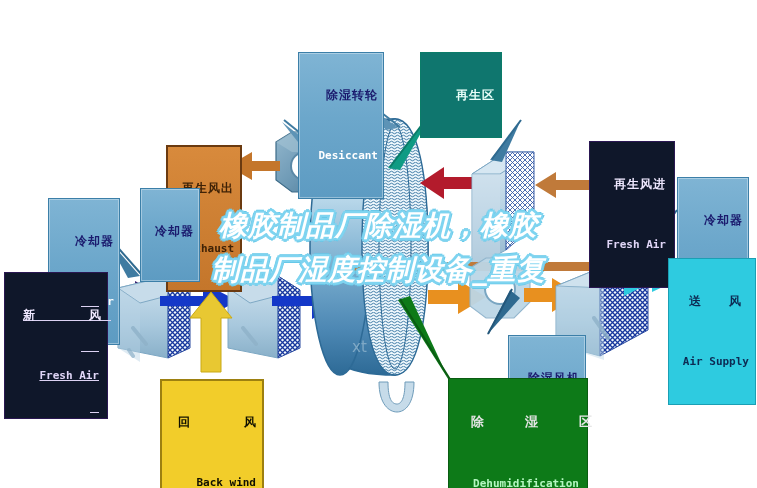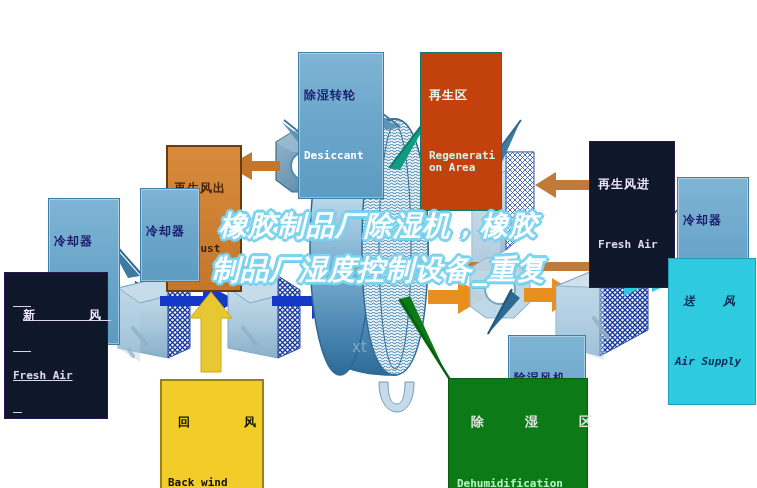--- a/index.html
+++ b/index.html
@@ -8,21 +8,21 @@
     font-family:"Liberation Serif", serif;
     overflow:hidden;position:relative;
   }
   #stage{position:absolute;left:0;top:0;width:757px;height:488px;overflow:hidden;background:#fff;}
   svg#art{position:absolute;left:0;top:0;width:757px;height:488px;}
 
   
   .lbl{
     position:absolute;
     box-sizing:border-box;
-    text-align:left;
+    text-align:right;
     line-height:1.02;
     letter-spacing:0.5px;
     white-space:pre;
     z-index:6;
   }
   .lbl .cn{
     display:block;
     font-family:"DejaVu Sans", sans-serif;
     font-weight:bold;
     font-size:12px;
@@ -52,21 +52,21 @@
     background:linear-gradient(180deg,#d88a3c 0%,#c4762b 100%);
     border:2px solid #6b3a10;
     color:#4a2a08;
     padding:2px 6px 3px 6px;
   }
   .box-orange .cn{color:#3f2206;}
   .box-orange .en{color:#3f2206;}
 
   
   .box-teal{
-    background:#c2410c;
+    background:#0f766e;
     border:1px solid #0b7c69;
     color:#d8fff6;
     padding:3px 6px 4px 8px;
   }
   .box-teal .cn{color:#eafffa;}
   .box-teal .en{color:#caf6ec;}
 
   
   .box-purple{
     background:#0f172a;
@@ -88,21 +88,20 @@
   }
   .box-yellow .cn{color:#101000;letter-spacing:10px;text-indent:10px;}
   .box-yellow .en{color:#101000;}
 
   
   .box-cyan{
     background:#2ecbe0;
     border:1px solid #1b9fb4;
     color:#112b55;
     padding:3px 6px 4px 6px;
-    font-style:italic;
   }
   .box-cyan .cn{color:#0d2a52;letter-spacing:8px;text-indent:8px;}
   .box-cyan .en{color:#0d2a52;}
 
   
   .box-green{
     background:#0d7a18;
     border:1px solid #0a5c12;
     color:#b9ffc4;
     padding:3px 8px 5px 8px;
@@ -325,22 +324,20 @@
   </svg>
 
   <div class="lbl box-blue" style="left:298px;top:52px;width:86px;">
     <span class="cn">除湿转轮</span>
     <span class="en">Desiccant</span>
   </div>
 
 
   <div class="lbl box-teal" style="left:420px;top:52px;width:82px;">
     <span class="cn">再生区</span>
-    <span class="en">Regenerati
-on Area</span>
   </div>
 
 
   <div class="lbl box-purple tight" style="left:589px;top:141px;width:86px;">
     <span class="cn">再生风进</span>
     <span class="en">Fresh Air</span>
   </div>
 
   <div class="lbl box-blue" style="left:677px;top:177px;width:72px;">
     <span class="cn">冷却器</span>

